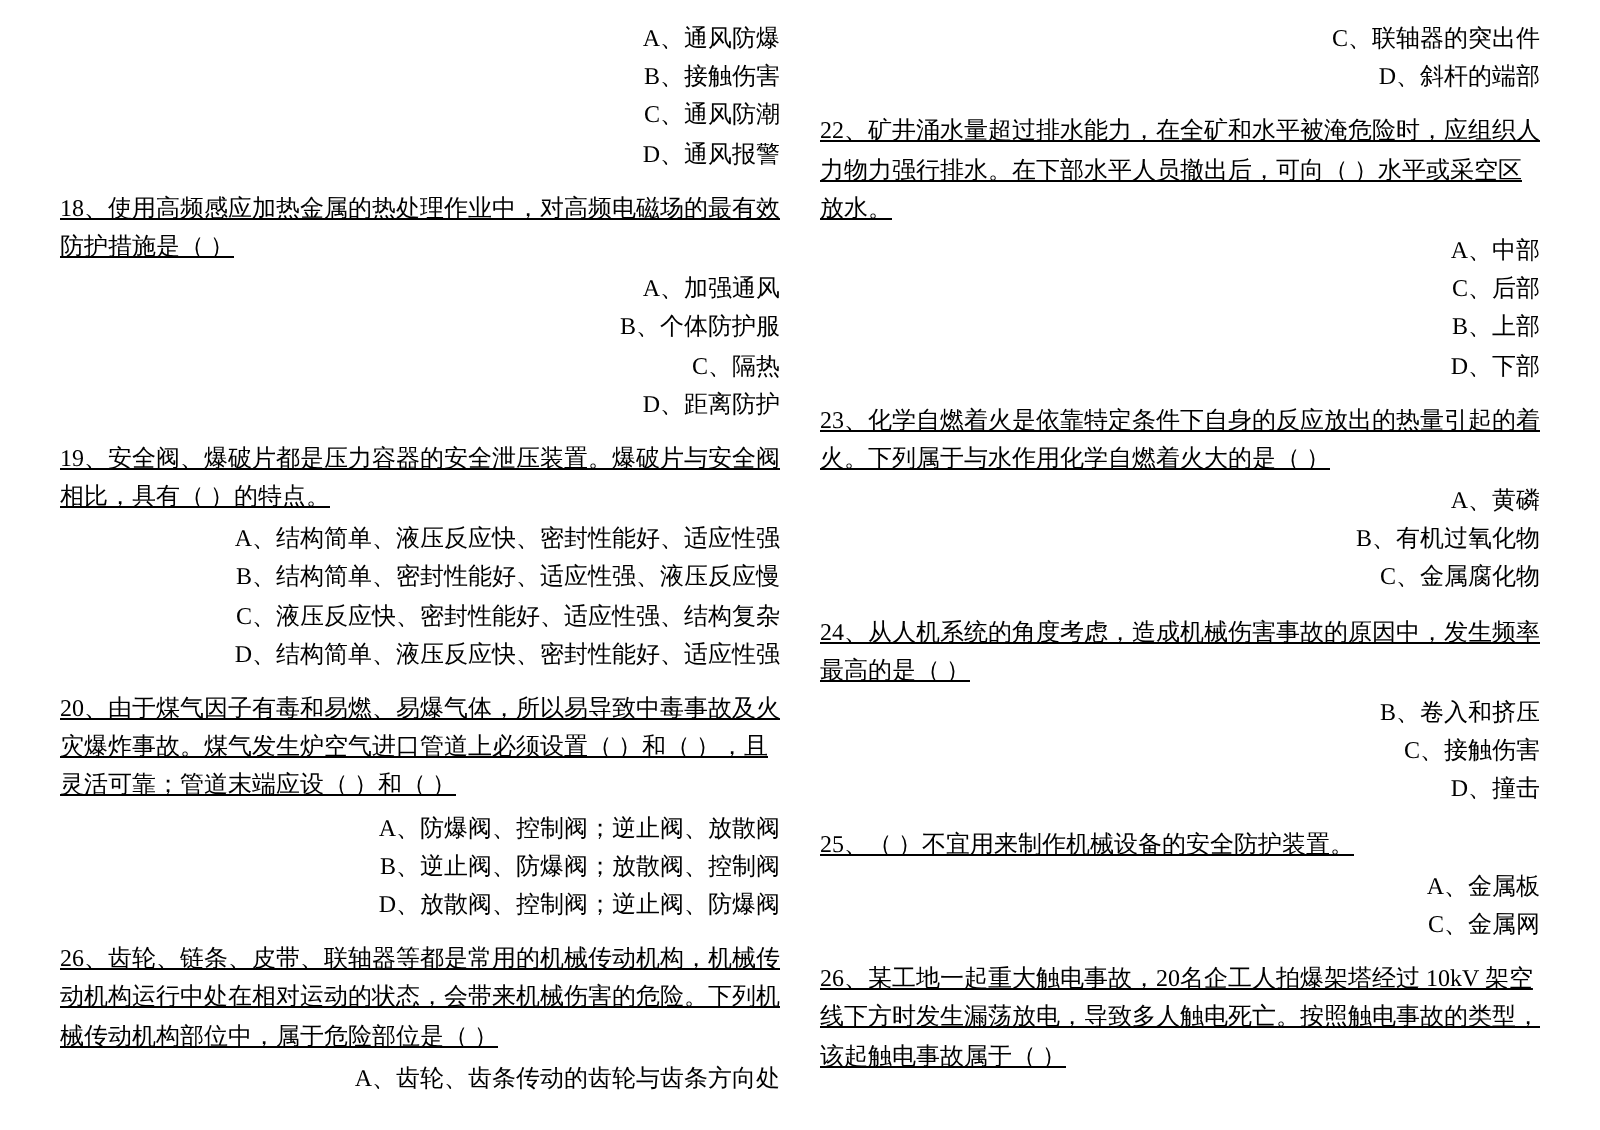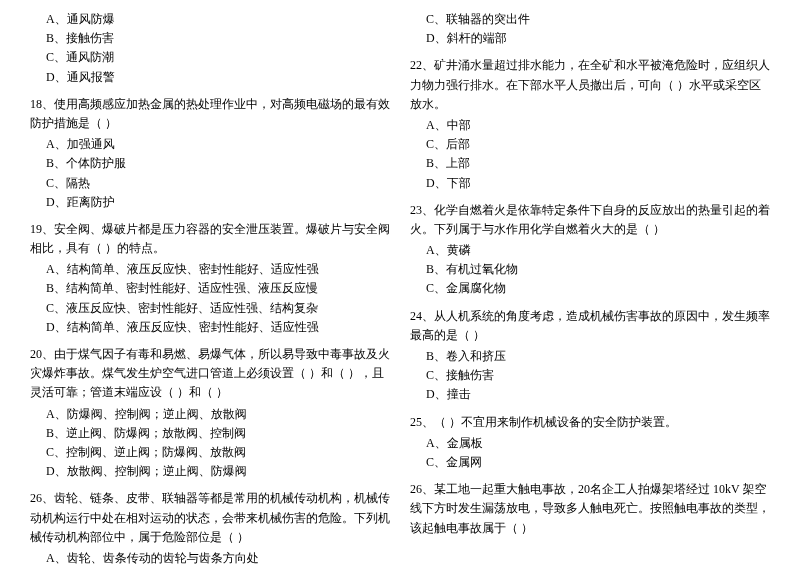--- a/index.html
+++ b/index.html
@@ -26,24 +26,26 @@
     .col {
       flex: 1;
     }
     .question-block {
       margin-bottom: 8px;
     }
     .question-title {
       line-height: 1.6;
       text-indent: 0;
       margin-bottom: 2px;
+      text-decoration: underline;
     }
     .option {
       margin-left: 16px;
       line-height: 1.6;
+      text-align: right;
     }
   </style>
 </head>
 <body>
 
 <div class="page">
   <div class="columns">
 
     <div class="col">
 
@@ -67,21 +69,20 @@
         <div class="option">A、结构简单、液压反应快、密封性能好、适应性强</div>
         <div class="option">B、结构简单、密封性能好、适应性强、液压反应慢</div>
         <div class="option">C、液压反应快、密封性能好、适应性强、结构复杂</div>
         <div class="option">D、结构简单、液压反应快、密封性能好、适应性强</div>
       </div>
 
       <div class="question-block">
         <div class="question-title">20、由于煤气因子有毒和易燃、易爆气体，所以易导致中毒事故及火灾爆炸事故。煤气发生炉空气进口管道上必须设置（    ）和（    ），且灵活可靠；管道末端应设（    ）和（    ）</div>
         <div class="option">A、防爆阀、控制阀；逆止阀、放散阀</div>
         <div class="option">B、逆止阀、防爆阀；放散阀、控制阀</div>
-        <div class="option">C、控制阀、逆止阀；防爆阀、放散阀</div>
         <div class="option">D、放散阀、控制阀；逆止阀、防爆阀</div>
       </div>
 
       <div class="question-block">
         <div class="question-title">26、齿轮、链条、皮带、联轴器等都是常用的机械传动机构，机械传动机构运行中处在相对运动的状态，会带来机械伤害的危险。下列机械传动机构部位中，属于危险部位是（    ）</div>
         <div class="option">A、齿轮、齿条传动的齿轮与齿条方向处</div>
 
       </div>
 
     </div>

